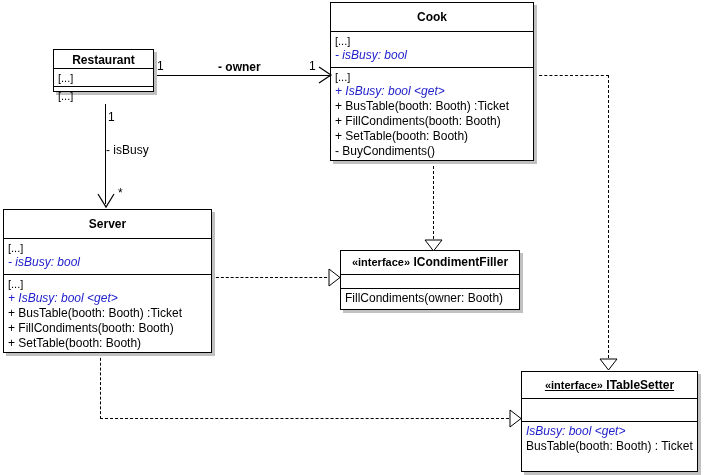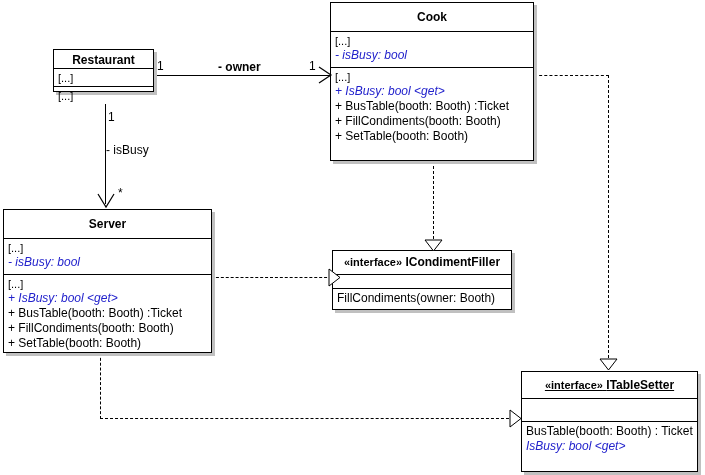--- a/index.html
+++ b/index.html
@@ -182,52 +182,53 @@
     <div class="compartment" style="height:36px;">
       <div class="member ellipsis">[...]</div>
       <div class="member blue">-  isBusy: bool</div>
     </div>
     <div class="compartment" style="height:92px;">
       <div class="member ellipsis">[...]</div>
       <div class="member blue">+ IsBusy: bool &lt;get&gt;</div>
       <div class="member">+ BusTable(booth: Booth) :Ticket</div>
       <div class="member">+ FillCondiments(booth: Booth)</div>
       <div class="member">+ SetTable(booth: Booth)</div>
+      <div class="member">-  BuyCondiments()</div>
     </div>
   </div>
 
   <div class="uml-box" style="left:3px; top:209px; width:209px; height:144px;">
     <div class="box-header" style="height:29px; padding-top:7px;">Server</div>
     <div class="compartment" style="height:36px;">
       <div class="member ellipsis">[...]</div>
       <div class="member blue">-  isBusy: bool</div>
     </div>
     <div class="compartment" style="height:77px;">
       <div class="member ellipsis">[...]</div>
       <div class="member blue">+ IsBusy: bool &lt;get&gt;</div>
       <div class="member">+ BusTable(booth: Booth) :Ticket</div>
       <div class="member">+ FillCondiments(booth: Booth)</div>
       <div class="member">+ SetTable(booth: Booth)</div>
     </div>
   </div>
 
-  <div class="uml-box" style="left:332px; top:250px; width:180px; height:60px;">
+  <div class="uml-box" style="left:340px; top:250px; width:180px; height:60px;">
     <div class="box-header iface" style="height:24px; padding-top:4px;">
       <span class="stereotype">«interface»</span><span> </span><span>ICondimentFiller</span>
     </div>
     <div class="compartment empty" style="height:14px;"></div>
     <div class="compartment" style="height:20px; padding-top:2px;">
       <div class="member">FillCondiments(owner: Booth)</div>
     </div>
   </div>
 
   <div class="uml-box" style="left:521px; top:371px; width:177px; height:101px;">
     <div class="box-header iface" style="height:27px; padding-top:6px;text-decoration:underline;">
       <span class="stereotype">«interface»</span><span> </span><span>ITableSetter</span>
     </div>
     <div class="compartment empty" style="height:23px;"></div>
     <div class="compartment" style="height:49px; padding-top:2px;">
+      <div class="member blue">IsBusy: bool &lt;get&gt;</div>
       <div class="member">BusTable(booth: Booth) : Ticket</div>
-      <div class="member blue">IsBusy: bool &lt;get&gt;</div>
     </div>
   </div>
 
 </div>
 
 </body></html>

